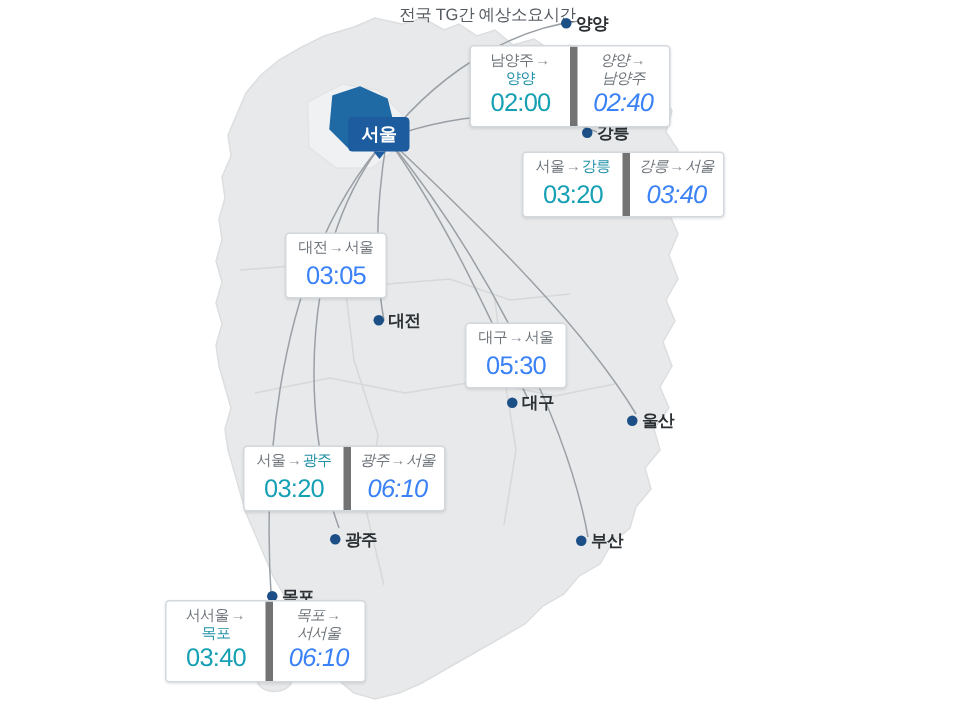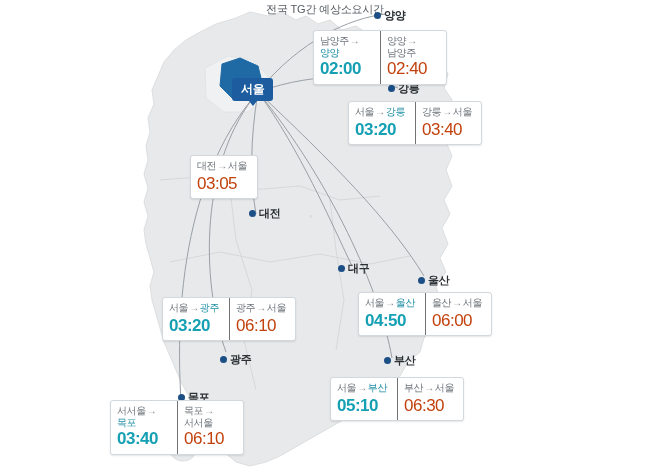--- a/index.html
+++ b/index.html
@@ -81,24 +81,26 @@
     display: flex;
     background: #ffffff;
     border: 1px solid #d3d8dd;
     border-radius: 3px;
     box-shadow: 0 1px 2px rgba(0,0,0,0.10);
     overflow: hidden;
   }
   .card {
     box-sizing: border-box;
     padding: 4px 6px 5px 6px;
+    text-align: center;
     min-width: 66px;
   }
   .card + .card {
-    border-left: 1px solid #737373;
+    border-left: 5px solid #737373;
+    font-style: italic;
   }
   .route {
     font-size: 10px;
     color: #6d737a;
     letter-spacing: -0.4px;
     line-height: 1.25;
     white-space: nowrap;
   }
   .route .hl {
     color: #1f8fa4;
@@ -109,24 +111,23 @@
   }
   .time {
     font-size: 17px;
     line-height: 1.15;
     margin-top: 1px;
     letter-spacing: -0.5px;
     font-family: "Liberation Sans", sans-serif;
   }
   .time.out {
     color: #16a0b4;
-    font-weight: bold;
   }
   .time.in {
-    color: #c2410c;
+    color: #3b82f6;
   }
   .two-line .route {
     line-height: 1.15;
   }
 </style>
 </head>
 <body>
 
 <div id="root">
 
@@ -235,66 +236,44 @@
   <div class="pair" style="left:190px; top:155px;">
     <div class="card">
       <div class="route">
         <span>대전</span><span class="arrow">→</span><span>서울</span>
       </div>
       <div class="time in">03:05</div>
     </div>
   </div>
 
   <div class="pair" style="left:310px; top:215px;">
-  </div>
-
-  <div class="pair" style="left:358px; top:292px;">
-    <div class="card">
-      <div class="route">
-        <span>서울</span><span class="arrow">→</span><span class="hl">울산</span>
-      </div>
-      <div class="time out">04:50</div>
-    </div>
-    <div class="card">
-      <div class="route">
-        <span>울산</span><span class="arrow">→</span><span>서울</span>
-      </div>
-      <div class="time in">06:00</div>
-    </div>
-  </div>
+    <div class="card">
+      <div class="route">
+        <span>대구</span><span class="arrow">→</span><span>서울</span>
+      </div>
+      <div class="time in">05:30</div>
+    </div>
+  </div>
+
 
   <div class="pair" style="left:162px; top:297px;">
     <div class="card">
       <div class="route">
         <span>서울</span><span class="arrow">→</span><span class="hl">광주</span>
       </div>
       <div class="time out">03:20</div>
     </div>
     <div class="card">
       <div class="route">
         <span>광주</span><span class="arrow">→</span><span>서울</span>
       </div>
       <div class="time in">06:10</div>
     </div>
   </div>
 
-  <div class="pair" style="left:330px; top:377px;">
-    <div class="card">
-      <div class="route">
-        <span>서울</span><span class="arrow">→</span><span class="hl">부산</span>
-      </div>
-      <div class="time out">05:10</div>
-    </div>
-    <div class="card">
-      <div class="route">
-        <span>부산</span><span class="arrow">→</span><span>서울</span>
-      </div>
-      <div class="time in">06:30</div>
-    </div>
-  </div>
 
   <div class="pair two-line" style="left:110px; top:400px;">
     <div class="card">
       <div class="route">
         <span>서서울</span><span class="arrow">→</span><br>
         <span class="hl">목포</span>
       </div>
       <div class="time out">03:40</div>
     </div>
     <div class="card">

